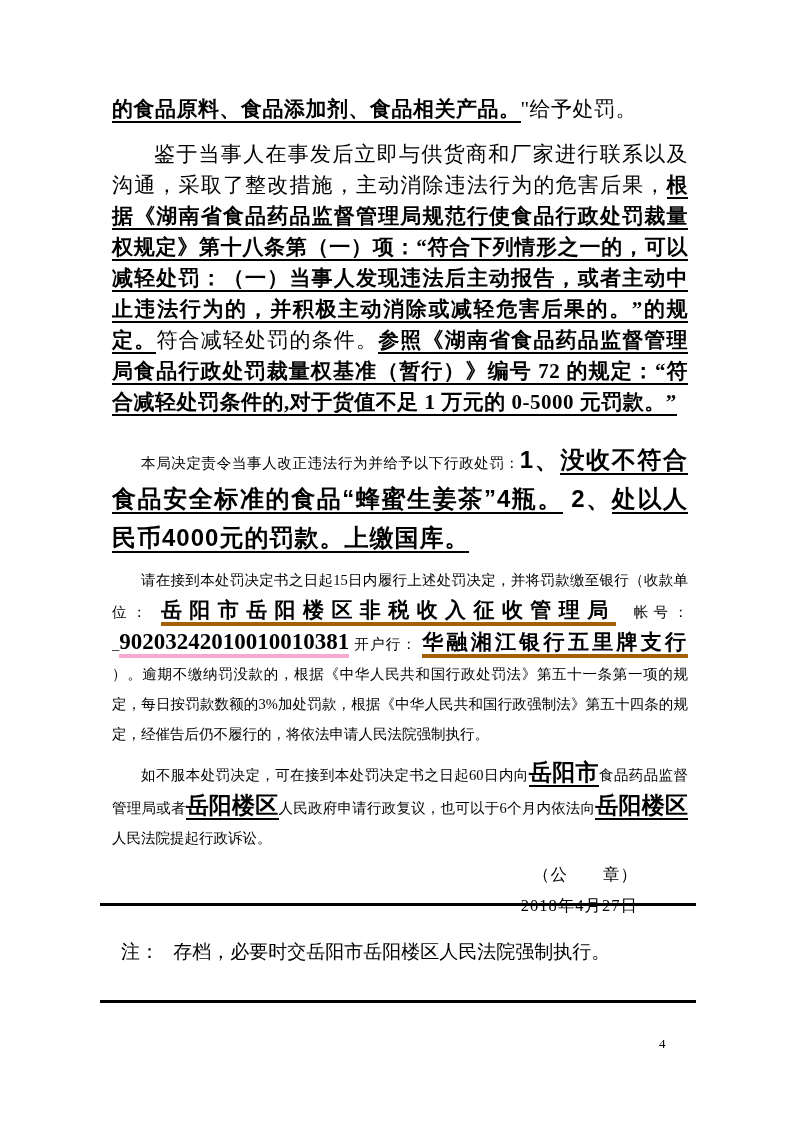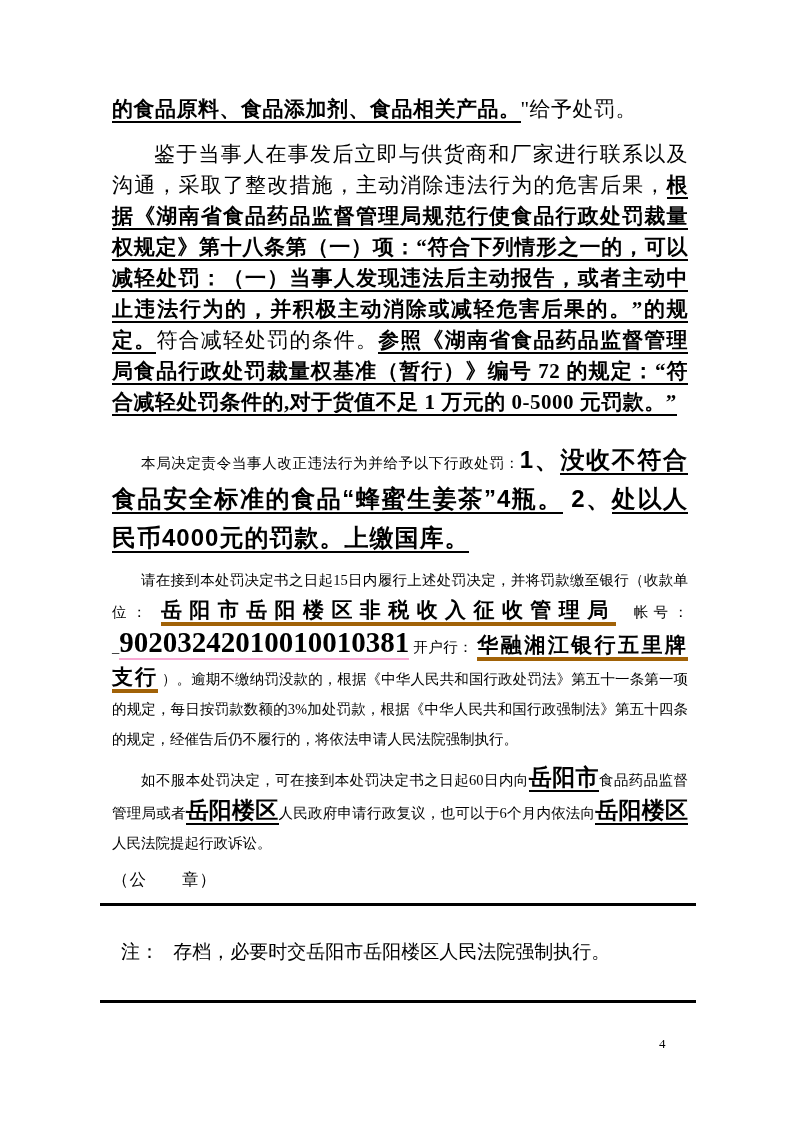--- a/index.html
+++ b/index.html
@@ -64,35 +64,35 @@
   
   .r-bank {
     font-weight: bold;
     font-size: 21px;
     letter-spacing: 2px;
     border-bottom: 4px solid #a16207;
   }
   
   .r-num {
     font-weight: bold;
-    font-size: 29px;
+    font-size: 23px;
     letter-spacing: 0;
-    border-bottom: 2px solid #f9a8d4;
+    border-bottom: 4px solid #f9a8d4;
   }
   
   .r-region {
     font-family: "Liberation Sans", "DejaVu Sans", sans-serif;
     font-weight: bold;
     font-size: 23px;
     border-bottom: 2px solid #000;
   }
 
   .seal-block {
     margin-top: 6px;
-    text-align: left;
+    text-align: right;
     padding-right: 50px;
     font-size: 16.5px;
     line-height: 31px;
     letter-spacing: 1px;
   }
   .seal-line { white-space: pre; }
 
   .note-box {
     position: absolute;
     left: 100px;
@@ -118,20 +118,21 @@
 <div class="page" data-name="document-page">
   <div class="content" data-name="document-body">
 
   <p class="para para-large" data-name="para-intro-continuation"><span class="run r-emphasis" data-name="text-run-emphasis">的食品原料、食品添加剂、食品相关产品。</span><span class="run" data-name="text-run-normal">"给予处罚。</span></p>
       <p class="para para-large indent" data-name="para-mitigation"><span class="run" data-name="text-run-normal">鉴于当事人在事发后立即与供货商和厂家进行联系以及沟通，采取了整改措施，主动消除违法行为的危害后果，</span><span class="run r-emphasis" data-name="text-run-emphasis">根据《湖南省食品药品监督管理局规范行使食品行政处罚裁量权规定》第十八条第（一）项：“符合下列情形之一的，可以减轻处罚：（一）当事人发现违法后主动报告，或者主动中止违法行为的，并积极主动消除或减轻危害后果的。”的规定。</span><span class="run" data-name="text-run-normal">符合减轻处罚的条件。</span><span class="run r-emphasis" data-name="text-run-emphasis">参照《湖南省食品药品监督管理局食品行政处罚裁量权基准（暂行）》编号 72 的规定：“符合减轻处罚条件的,对于货值不足 1 万元的 0-5000 元罚款。”</span></p>
       <p class="para para-small indent" data-name="para-decision"><span class="run" data-name="text-run-normal">本局决定责令当事人改正违法行为并给予以下行政处罚：</span><span class="run r-hei" data-name="text-run-penalty-number">1、</span><span class="run r-hei-u" data-name="text-run-penalty">没收不符合食品安全标准的食品“蜂蜜生姜茶”4瓶。</span><span class="run r-hei" data-name="text-run-penalty-number"> 2、</span><span class="run r-hei-u" data-name="text-run-penalty">处以人民币4000元的罚款。上缴国库。</span></p>
       <p class="para para-small indent" data-name="para-payment"><span class="run" data-name="text-run-normal">请在接到本处罚决定书之日起15日内履行上述处罚决定，并将罚款缴至银行（收款单位： </span><span class="run r-bank" data-name="text-run-bank">岳阳市岳阳楼区非税收入征收管理局</span><span class="run" data-name="text-run-normal">  帐号：_</span><span class="run r-num" data-name="text-run-account">90203242010010010381</span><span class="run" data-name="text-run-normal"> 开户行： </span><span class="run r-bank" data-name="text-run-bank">华融湘江银行五里牌支行</span><span class="run" data-name="text-run-normal"> ）。逾期不缴纳罚没款的，根据《中华人民共和国行政处罚法》第五十一条第一项的规定，每日按罚款数额的3%加处罚款，根据《中华人民共和国行政强制法》第五十四条的规定，经催告后仍不履行的，将依法申请人民法院强制执行。</span></p>
       <p class="para para-small indent" data-name="para-appeal"><span class="run" data-name="text-run-normal">如不服本处罚决定，可在接到本处罚决定书之日起60日内向</span><span class="run r-region" data-name="text-run-region">岳阳市</span><span class="run" data-name="text-run-normal">食品药品监督管理局或者</span><span class="run r-region" data-name="text-run-region">岳阳楼区</span><span class="run" data-name="text-run-normal">人民政府申请行政复议，也可以于6个月内依法向</span><span class="run r-region" data-name="text-run-region">岳阳楼区</span><span class="run" data-name="text-run-normal">人民法院提起行政诉讼。</span></p>
       <div class="seal-block" data-name="signature-block">
         <div class="seal-line" data-name="official-seal-placeholder">（公　　章）</div>
+        <div data-name="decision-date">2018年4月27日</div>
       </div>
     </div>
 
   <div class="content" style="position:absolute; top:auto;" data-name="seal-wrapper"></div>
 
   <div class="note-box" data-name="archive-note">
     <span class="seal-line" data-name="archive-note-text">注：   存档，必要时交岳阳市岳阳楼区人民法院强制执行。</span>
   </div>
 
   <div class="page-number" data-name="page-number">4</div>

